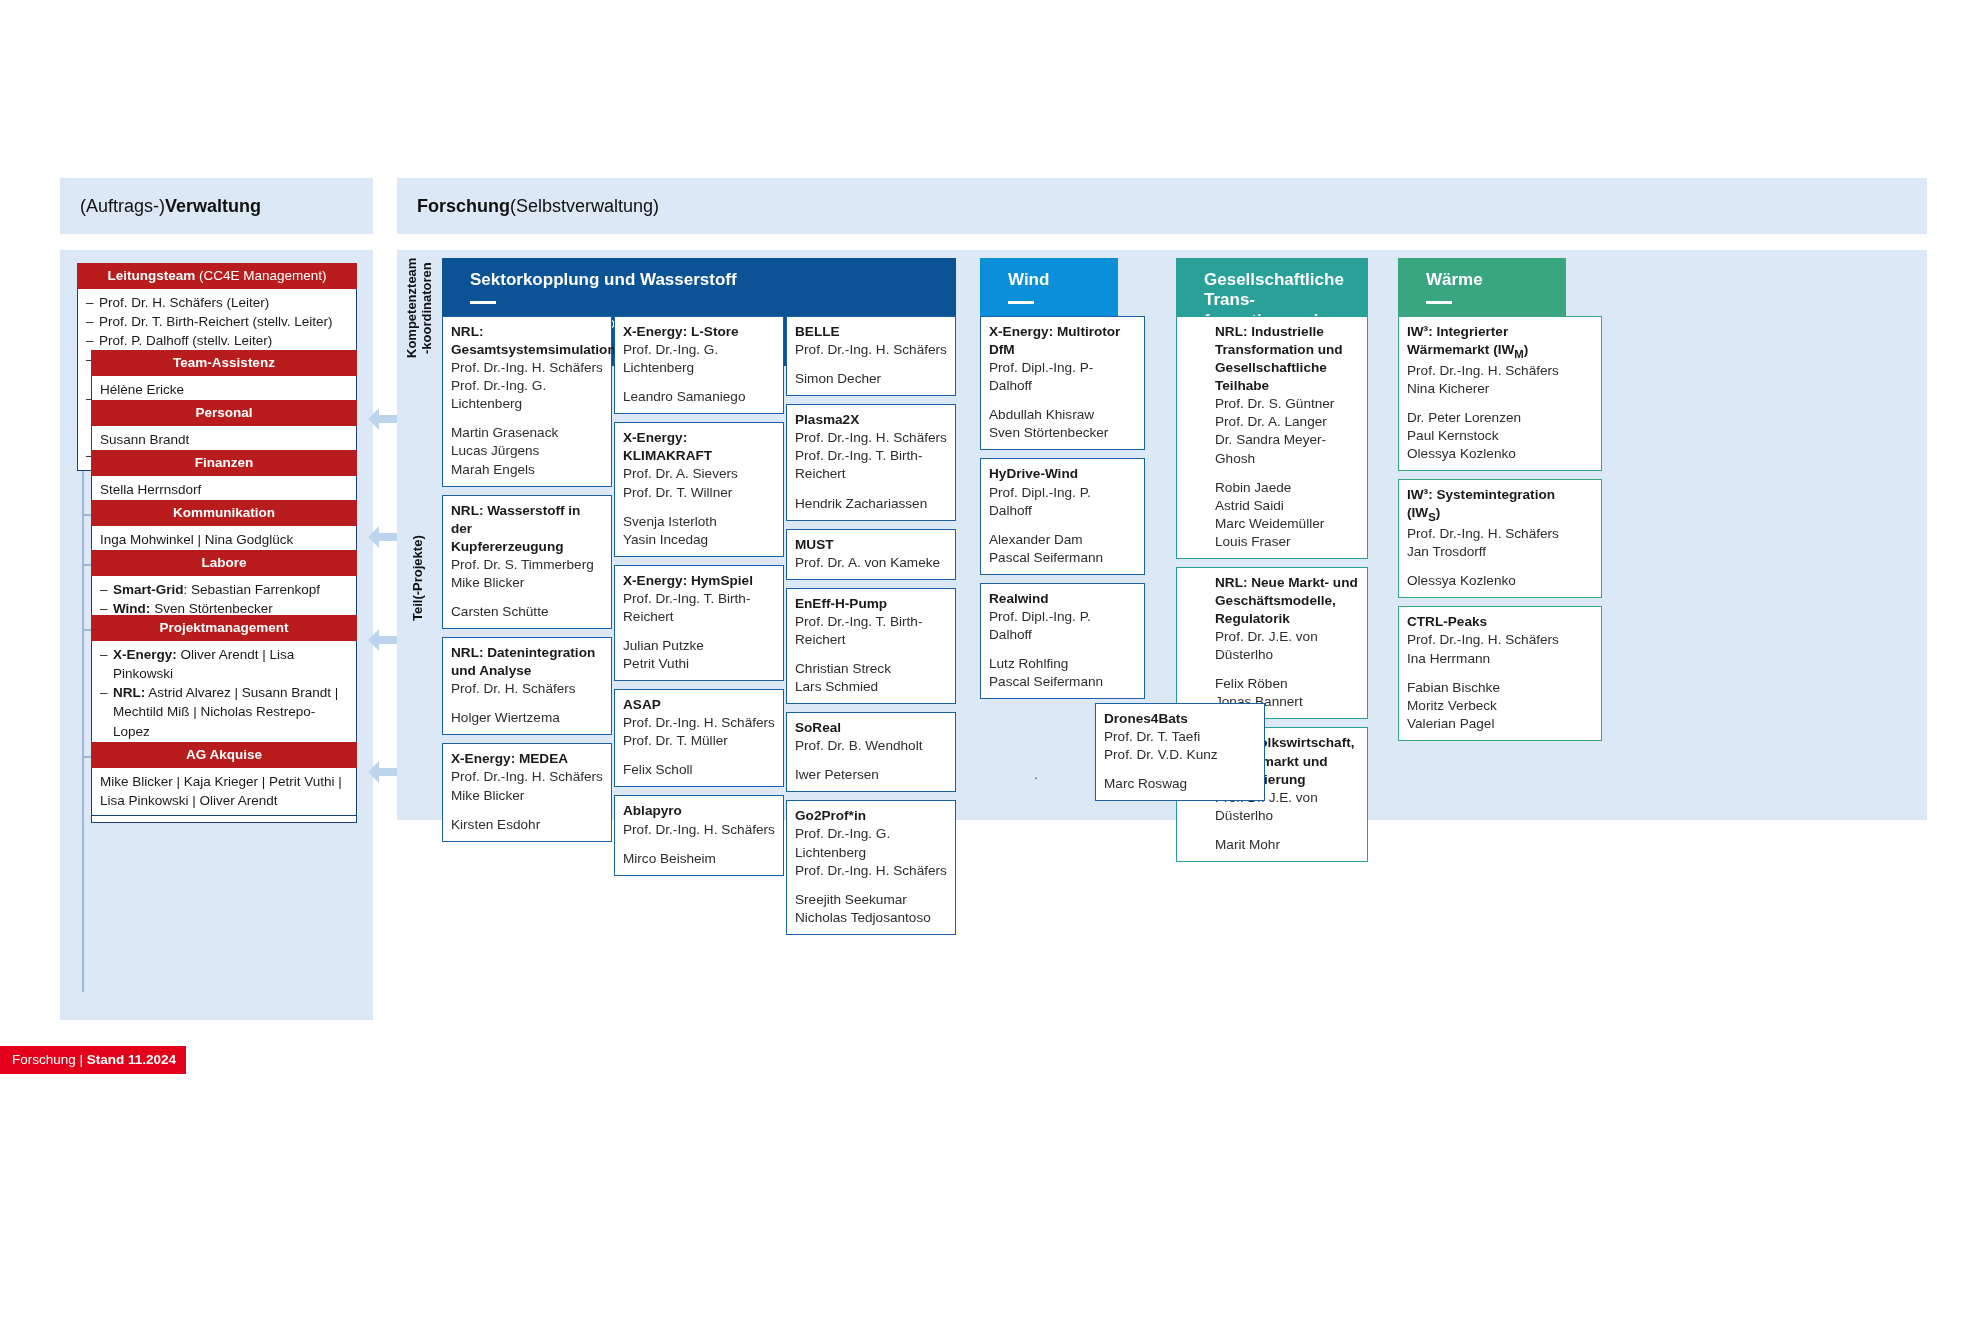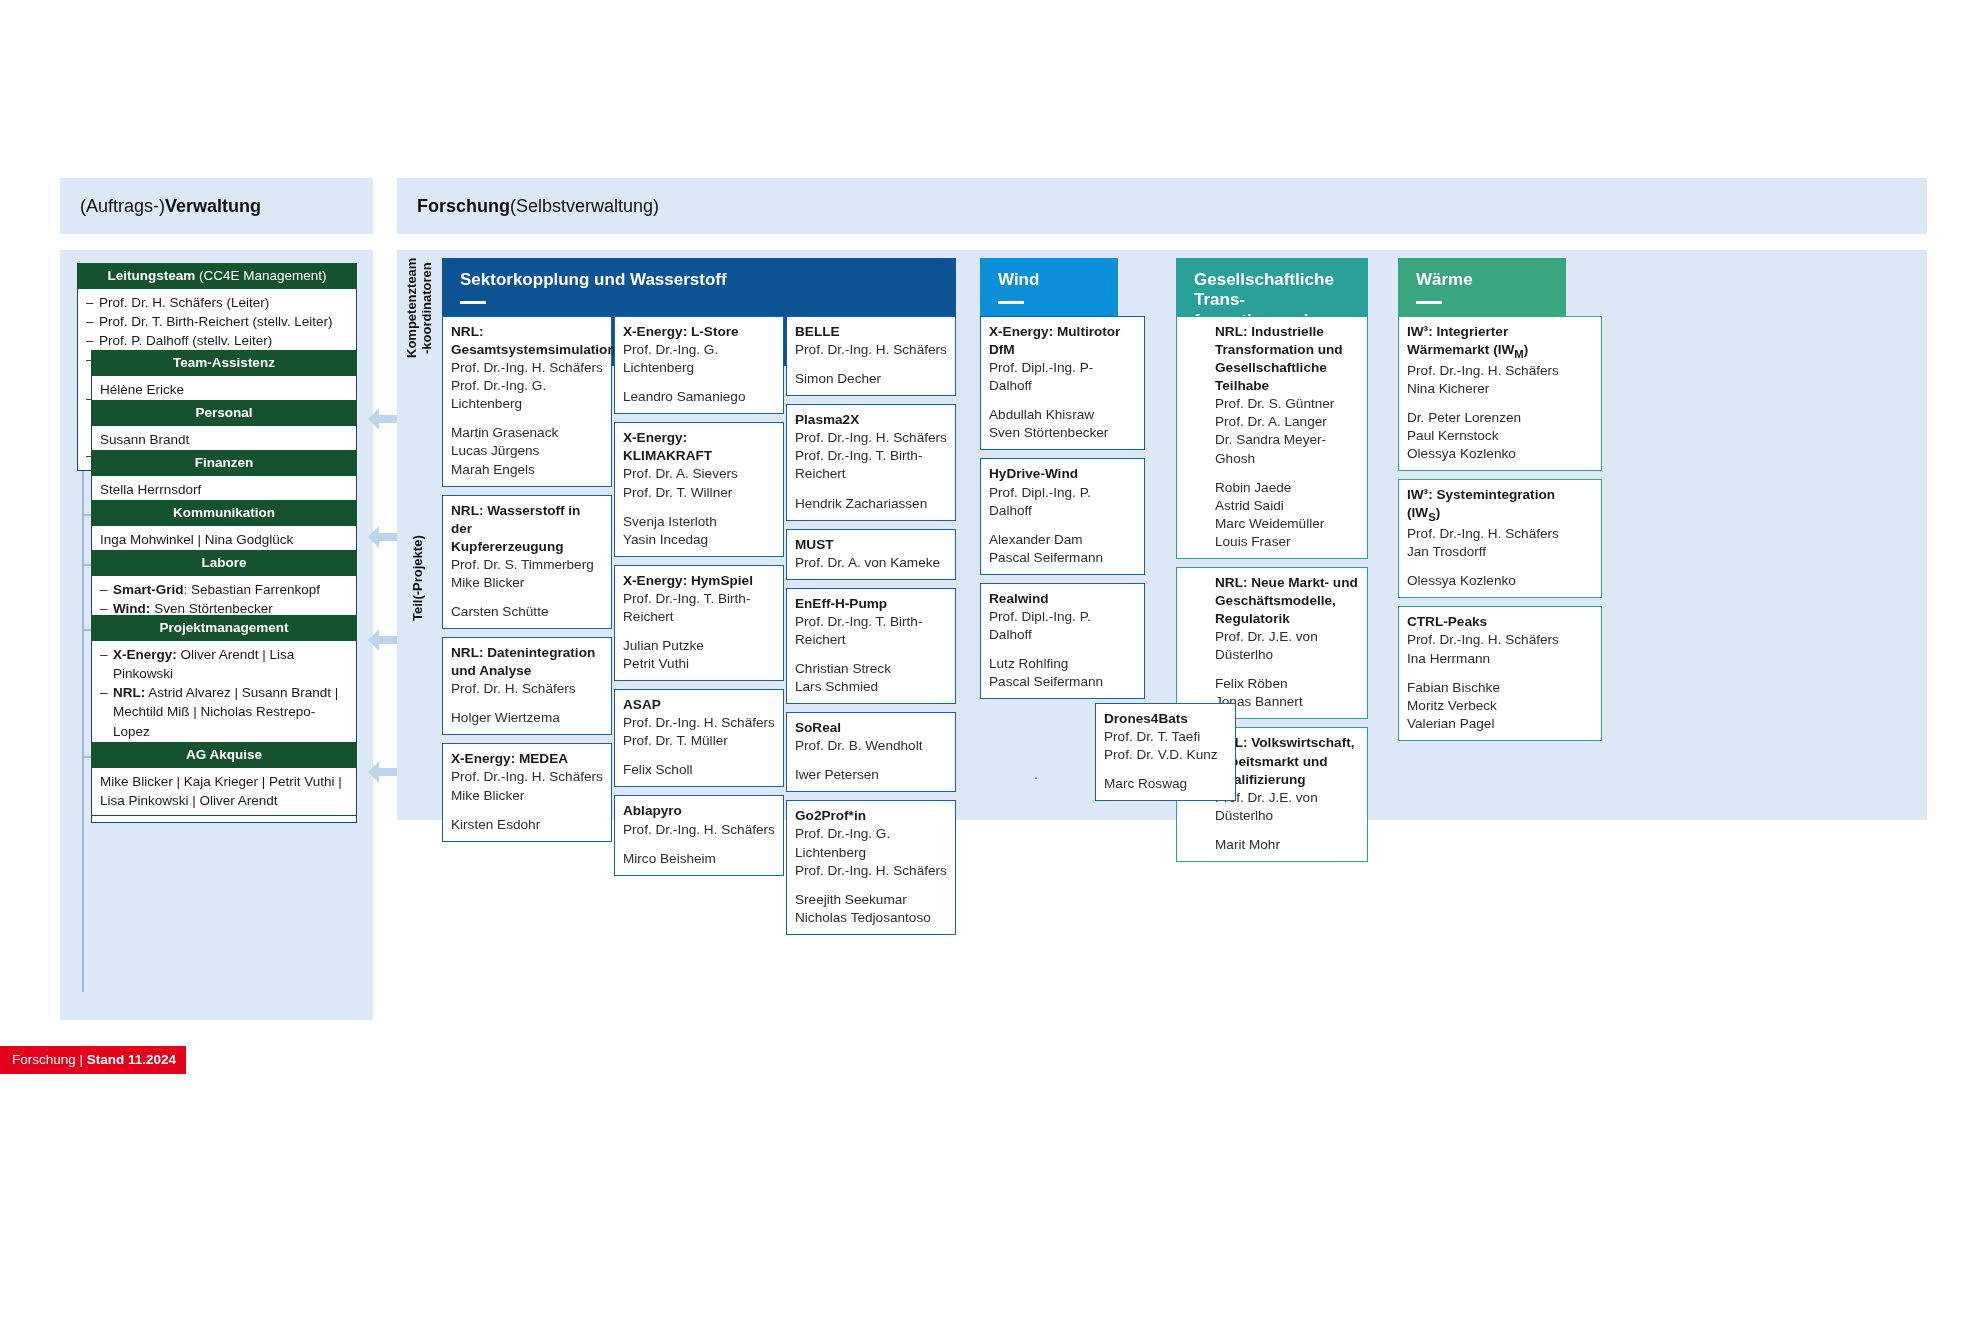--- a/index.html
+++ b/index.html
@@ -26,21 +26,21 @@
   #title-left  { left: 60px;  top: 178px; width: 313px; height: 56px; }
   #title-right { left: 397px; top: 178px; width: 1530px; height: 56px; }
 
   
   #left-panel {
     position: absolute; left: 60px; top: 250px;
     width: 313px; height: 770px;
     background: #dce8f5;
   }
   .box-head {
-    background: #14532d; color: #fff;
+    background: #b91c1c; color: #fff;
     font-size: 13.5px; font-weight: bold;
     text-align: center; padding: 5px 8px 6px;
   }
   .box-head .reg { font-weight: normal; }
   .box-body {
     background: #fff; border: 1px solid #1b3f78; border-top: none;
     font-size: 13.5px; color: #1a1a1a; line-height: 1.42;
     padding: 4px 8px 5px;
   }
   .box-body .li { display: flex; }
@@ -69,21 +69,21 @@
     position: absolute;
     writing-mode: vertical-rl;
     transform: rotate(180deg);
     font-size: 13px; font-weight: bold; color: #111;
     text-align: center; line-height: 1.15;
     white-space: pre;
   }
 
   .cluster-head {
     color: #ffffff;
-    padding: 12px 18px 13px;
+    padding: 12px 28px 13px;
   }
   .cluster-head .ctitle { font-size: 17px; font-weight: bold; line-height: 1.2; }
   .cluster-head .rule {
     width: 26px; height: 3px; background: #fff;
     margin: 11px 0 10px;
   }
   .cluster-head .clead { font-size: 14.5px; line-height: 1.33; }
 
   .proj {
     background: #fff; border: 1px solid #1b5fa8;
@@ -456,21 +456,21 @@
         </div>
         <div class="proj teal">
           <div class="pname">NRL: Volkswirtschaft,</div>
           <div class="pname">Arbeitsmarkt und</div>
           <div class="pname">Qualifizierung</div>
           <div>Prof. Dr. J.E. von Düsterlho</div>
           <div class="gap"></div>
           <div>Marit Mohr</div>
         </div>
       </div>
-    <div class="col" id="col-drones" style="left:698px; top:453px; width:141px;">
+    <div class="col" id="col-drones" style="left:698px; top:453px; width:170px;">
         <div class="proj ">
           <div class="pname">Drones4Bats</div>
           <div>Prof. Dr. T. Taefi</div>
           <div>Prof. Dr. V.D. Kunz</div>
           <div class="gap"></div>
           <div>Marc Roswag</div>
         </div>
       </div>
     <div class="col" id="col-waerme" style="left:1001px; top:66px; width:204px;">
         <div class="proj green">

